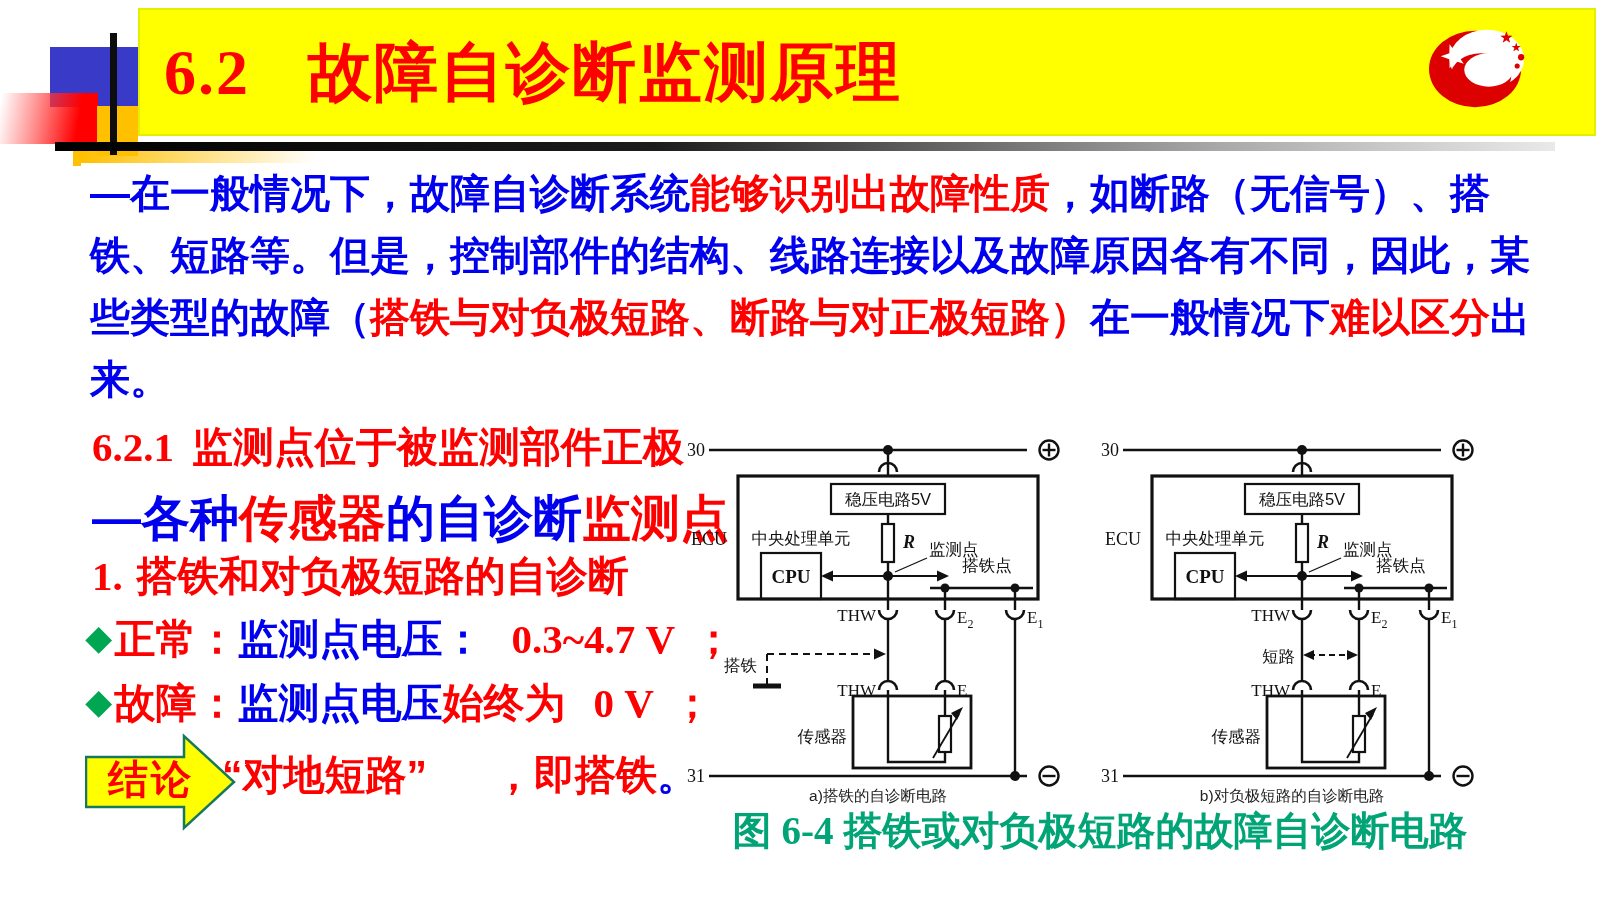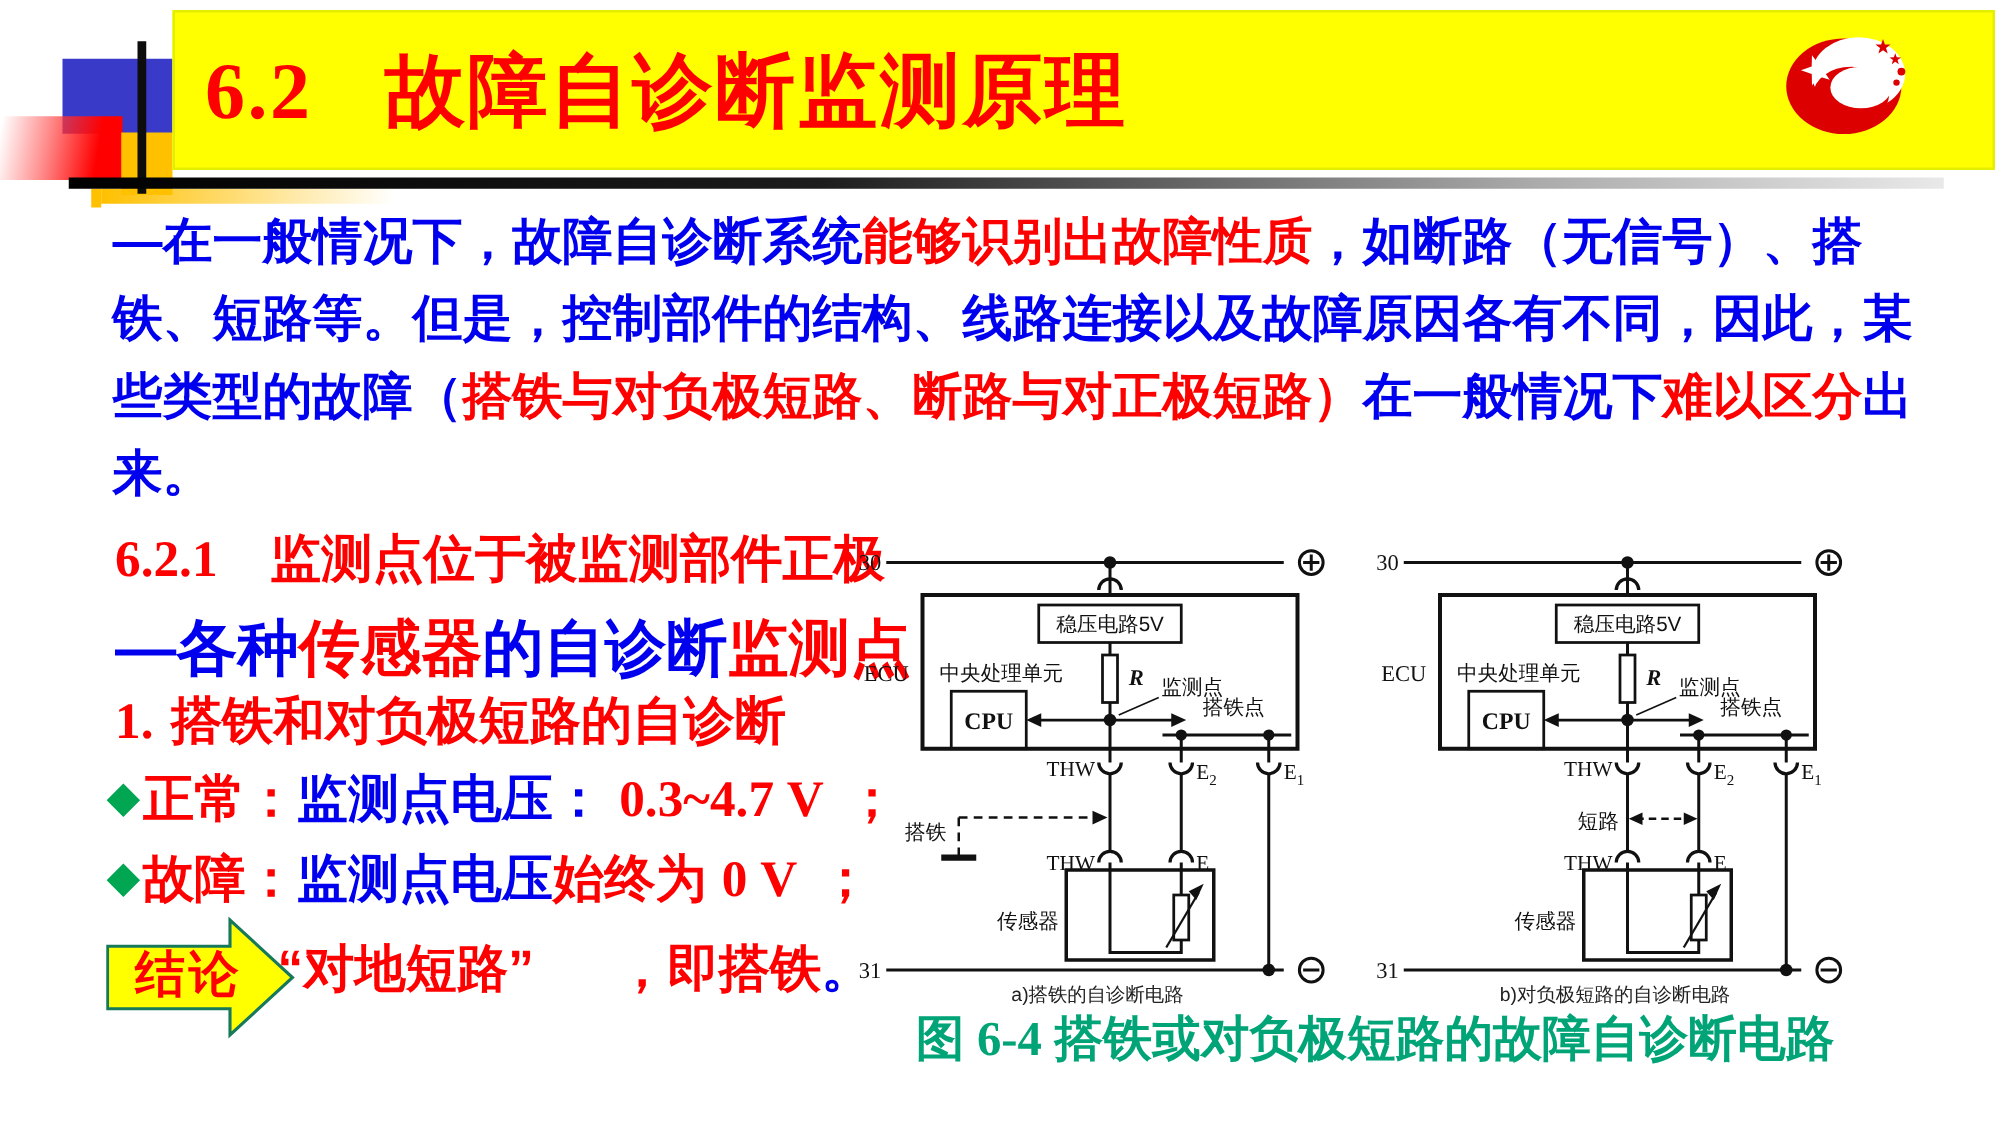--- a/index.html
+++ b/index.html
@@ -29,28 +29,28 @@
     border:2px solid #e4ef00;box-sizing:border-box;display:flex;align-items:center;}
   .banner-title{color:var(--red);font-weight:900;font-size:64px;letter-spacing:2px;
     padding-left:24px;white-space:nowrap;}
   .banner-title .num{margin-right:58px;}
   
   .logo{left:1424px;top:20px;}
   
   .para{left:90px;top:162px;width:1478px;font-size:40px;font-weight:bold;line-height:62px;}
   .seg-b{color:var(--blue);} .seg-r{color:var(--red);}
   .h621{left:92px;top:420px;font-size:41px;font-weight:bold;color:var(--red);white-space:nowrap;}
-  .h621 .num{margin-right:42px;}
+  .h621 .num{margin-right:18px;}
   .subline{left:92px;top:486px;font-size:49px;font-weight:bold;white-space:nowrap;}
   .item1{left:92px;top:549px;font-size:41px;font-weight:bold;color:var(--red);white-space:nowrap;}
   .item1 .num{margin-right:14px;}
   .bullet-line{font-size:41px;font-weight:bold;white-space:nowrap;}
   .bl1{left:86px;top:612px;} .bl2{left:86px;top:676px;text-align:center;}
   .diamond{color:var(--green);font-size:33px;vertical-align:4px;margin-right:3px;}
-  .vnum{font-family:"Liberation Serif",serif;margin-left:12px;}
+  .vnum{font-family:"Liberation Serif",serif;margin-left:28px;}
   .semi{margin-left:18px;}
   
   .concl-arrow{left:85px;top:733px;}
   .concl-arrow-label{left:108px;top:752px;font-size:40px;font-weight:bold;color:var(--red);letter-spacing:3px;}
   .concl-text{left:222px;top:748px;font-size:41px;font-weight:bold;white-space:nowrap;}
   .concl-rest{margin-left:66px;}
   
   .figcap{left:700px;top:804px;width:800px;text-align:center;font-size:39px;font-weight:bold;
     color:var(--figgreen);white-space:nowrap;}
   .figcap .num{margin:0 10px;text-align:center;}

